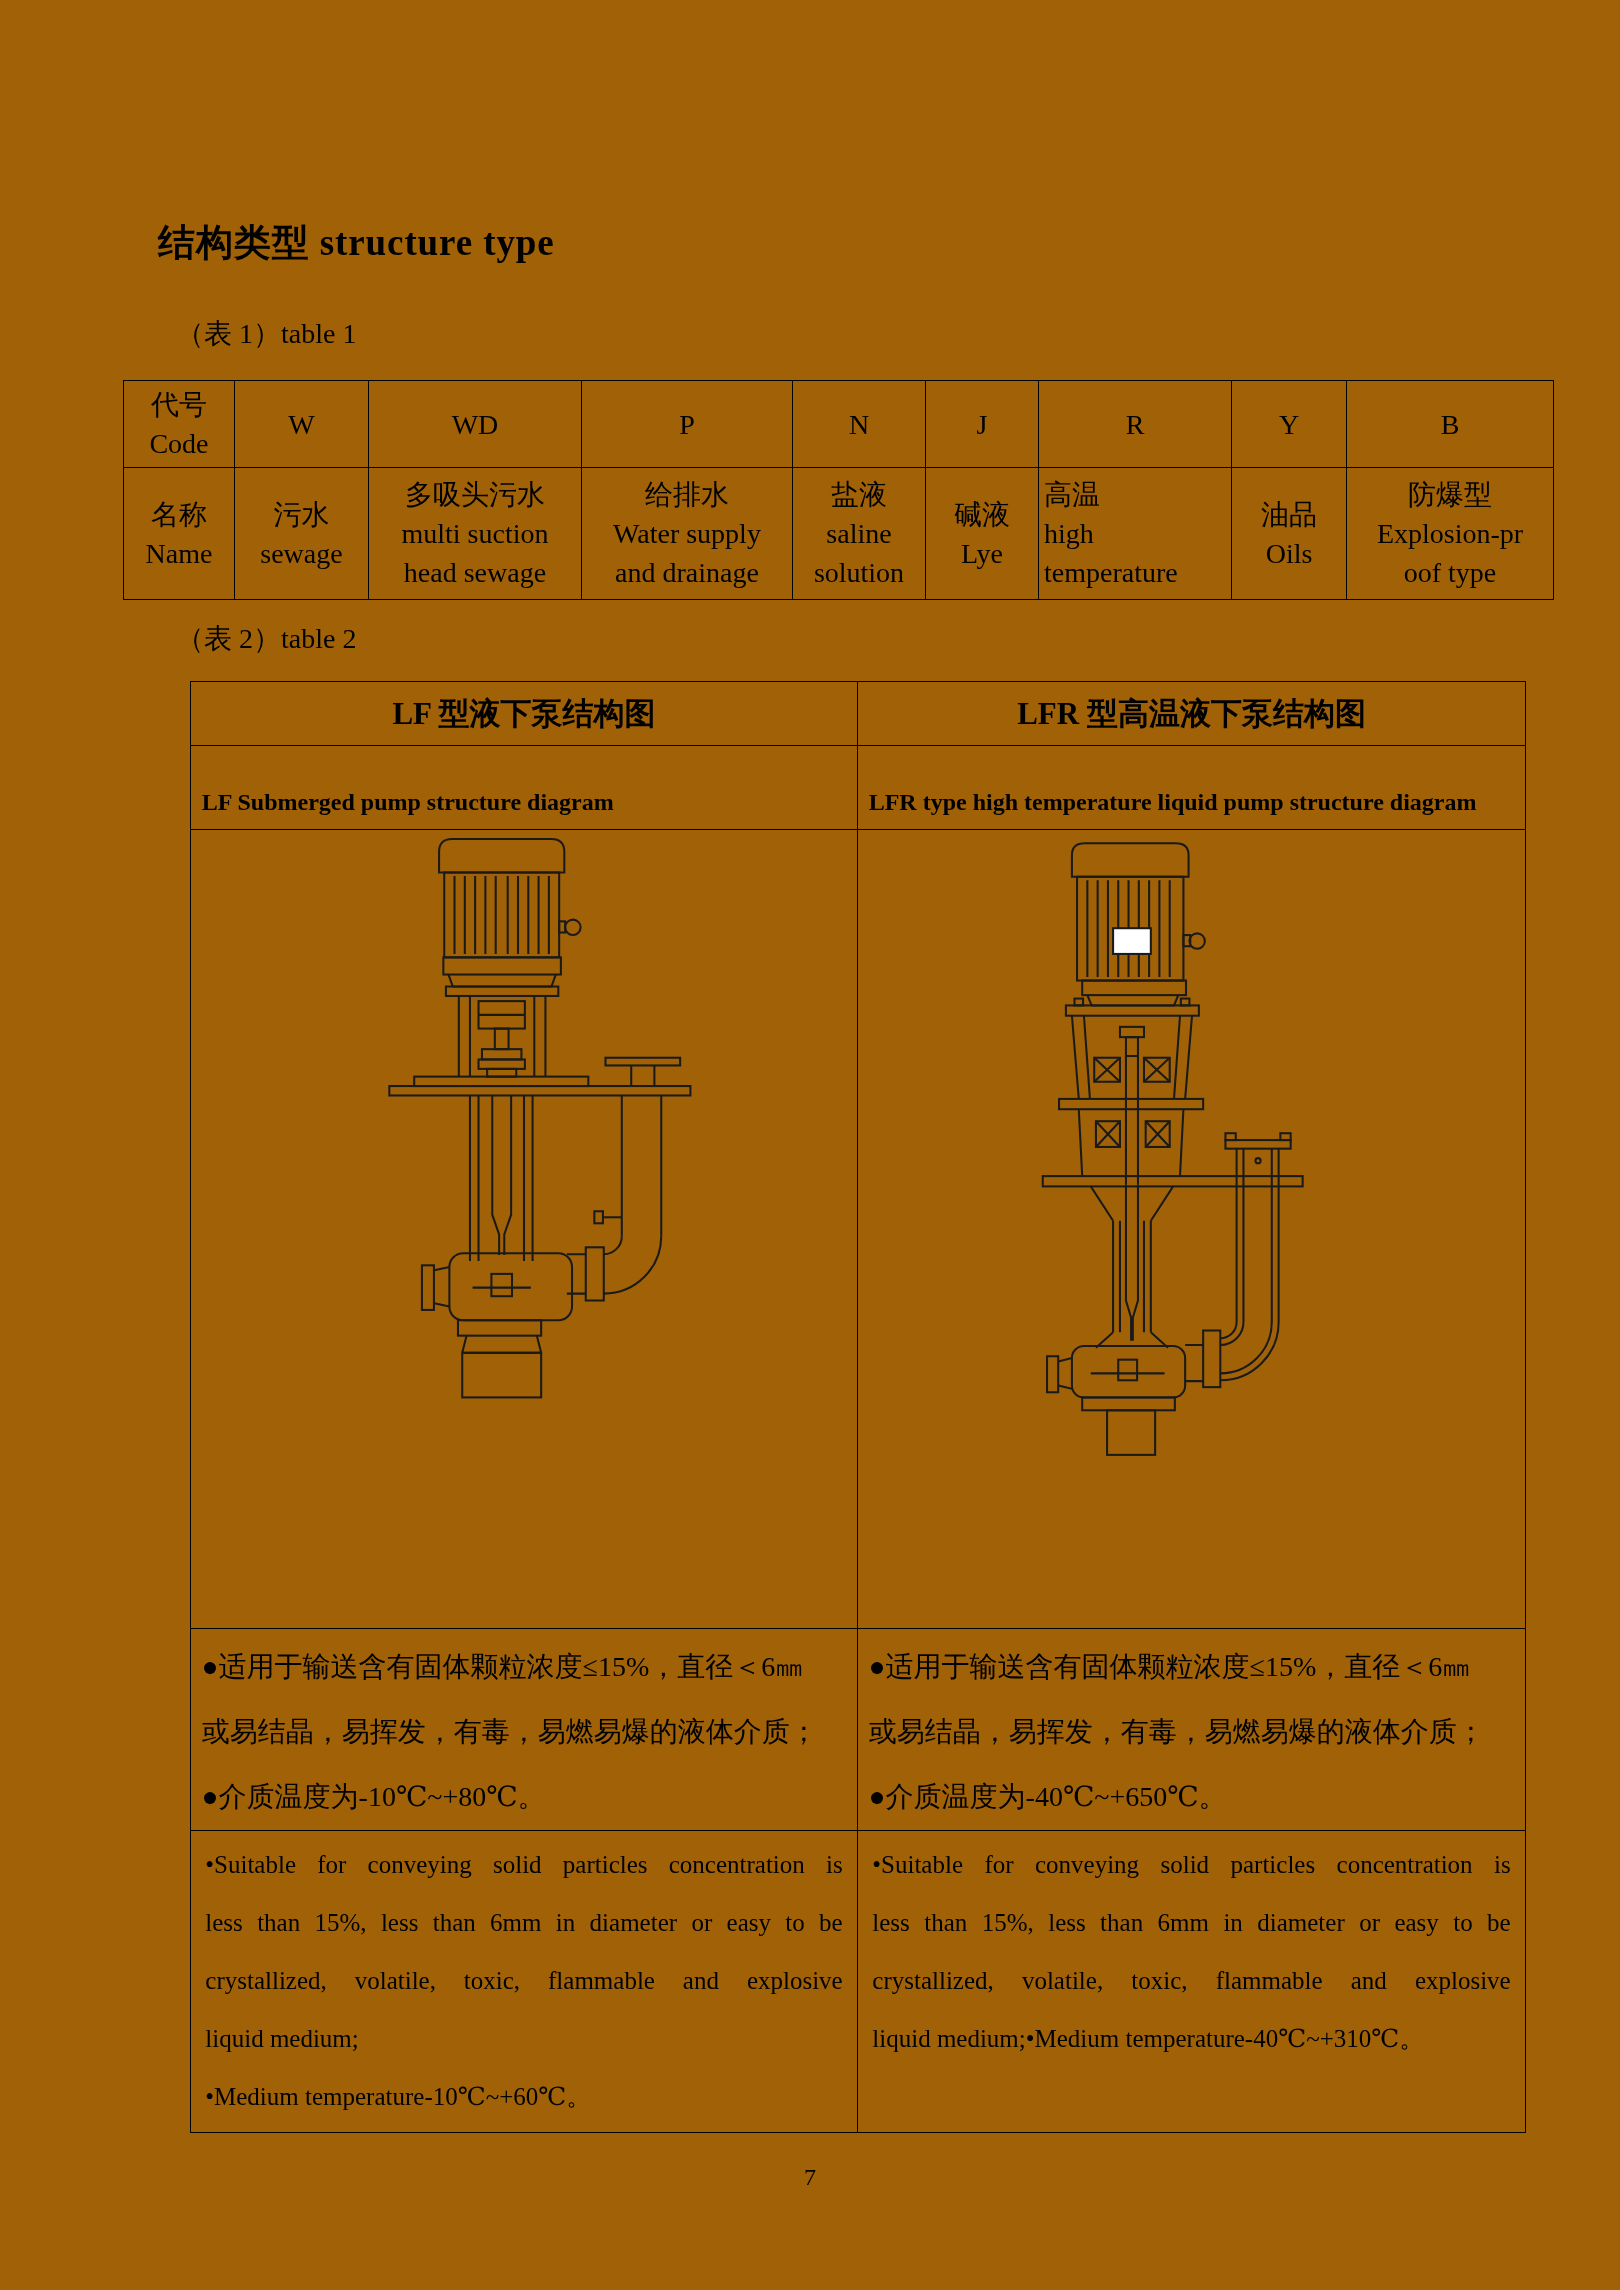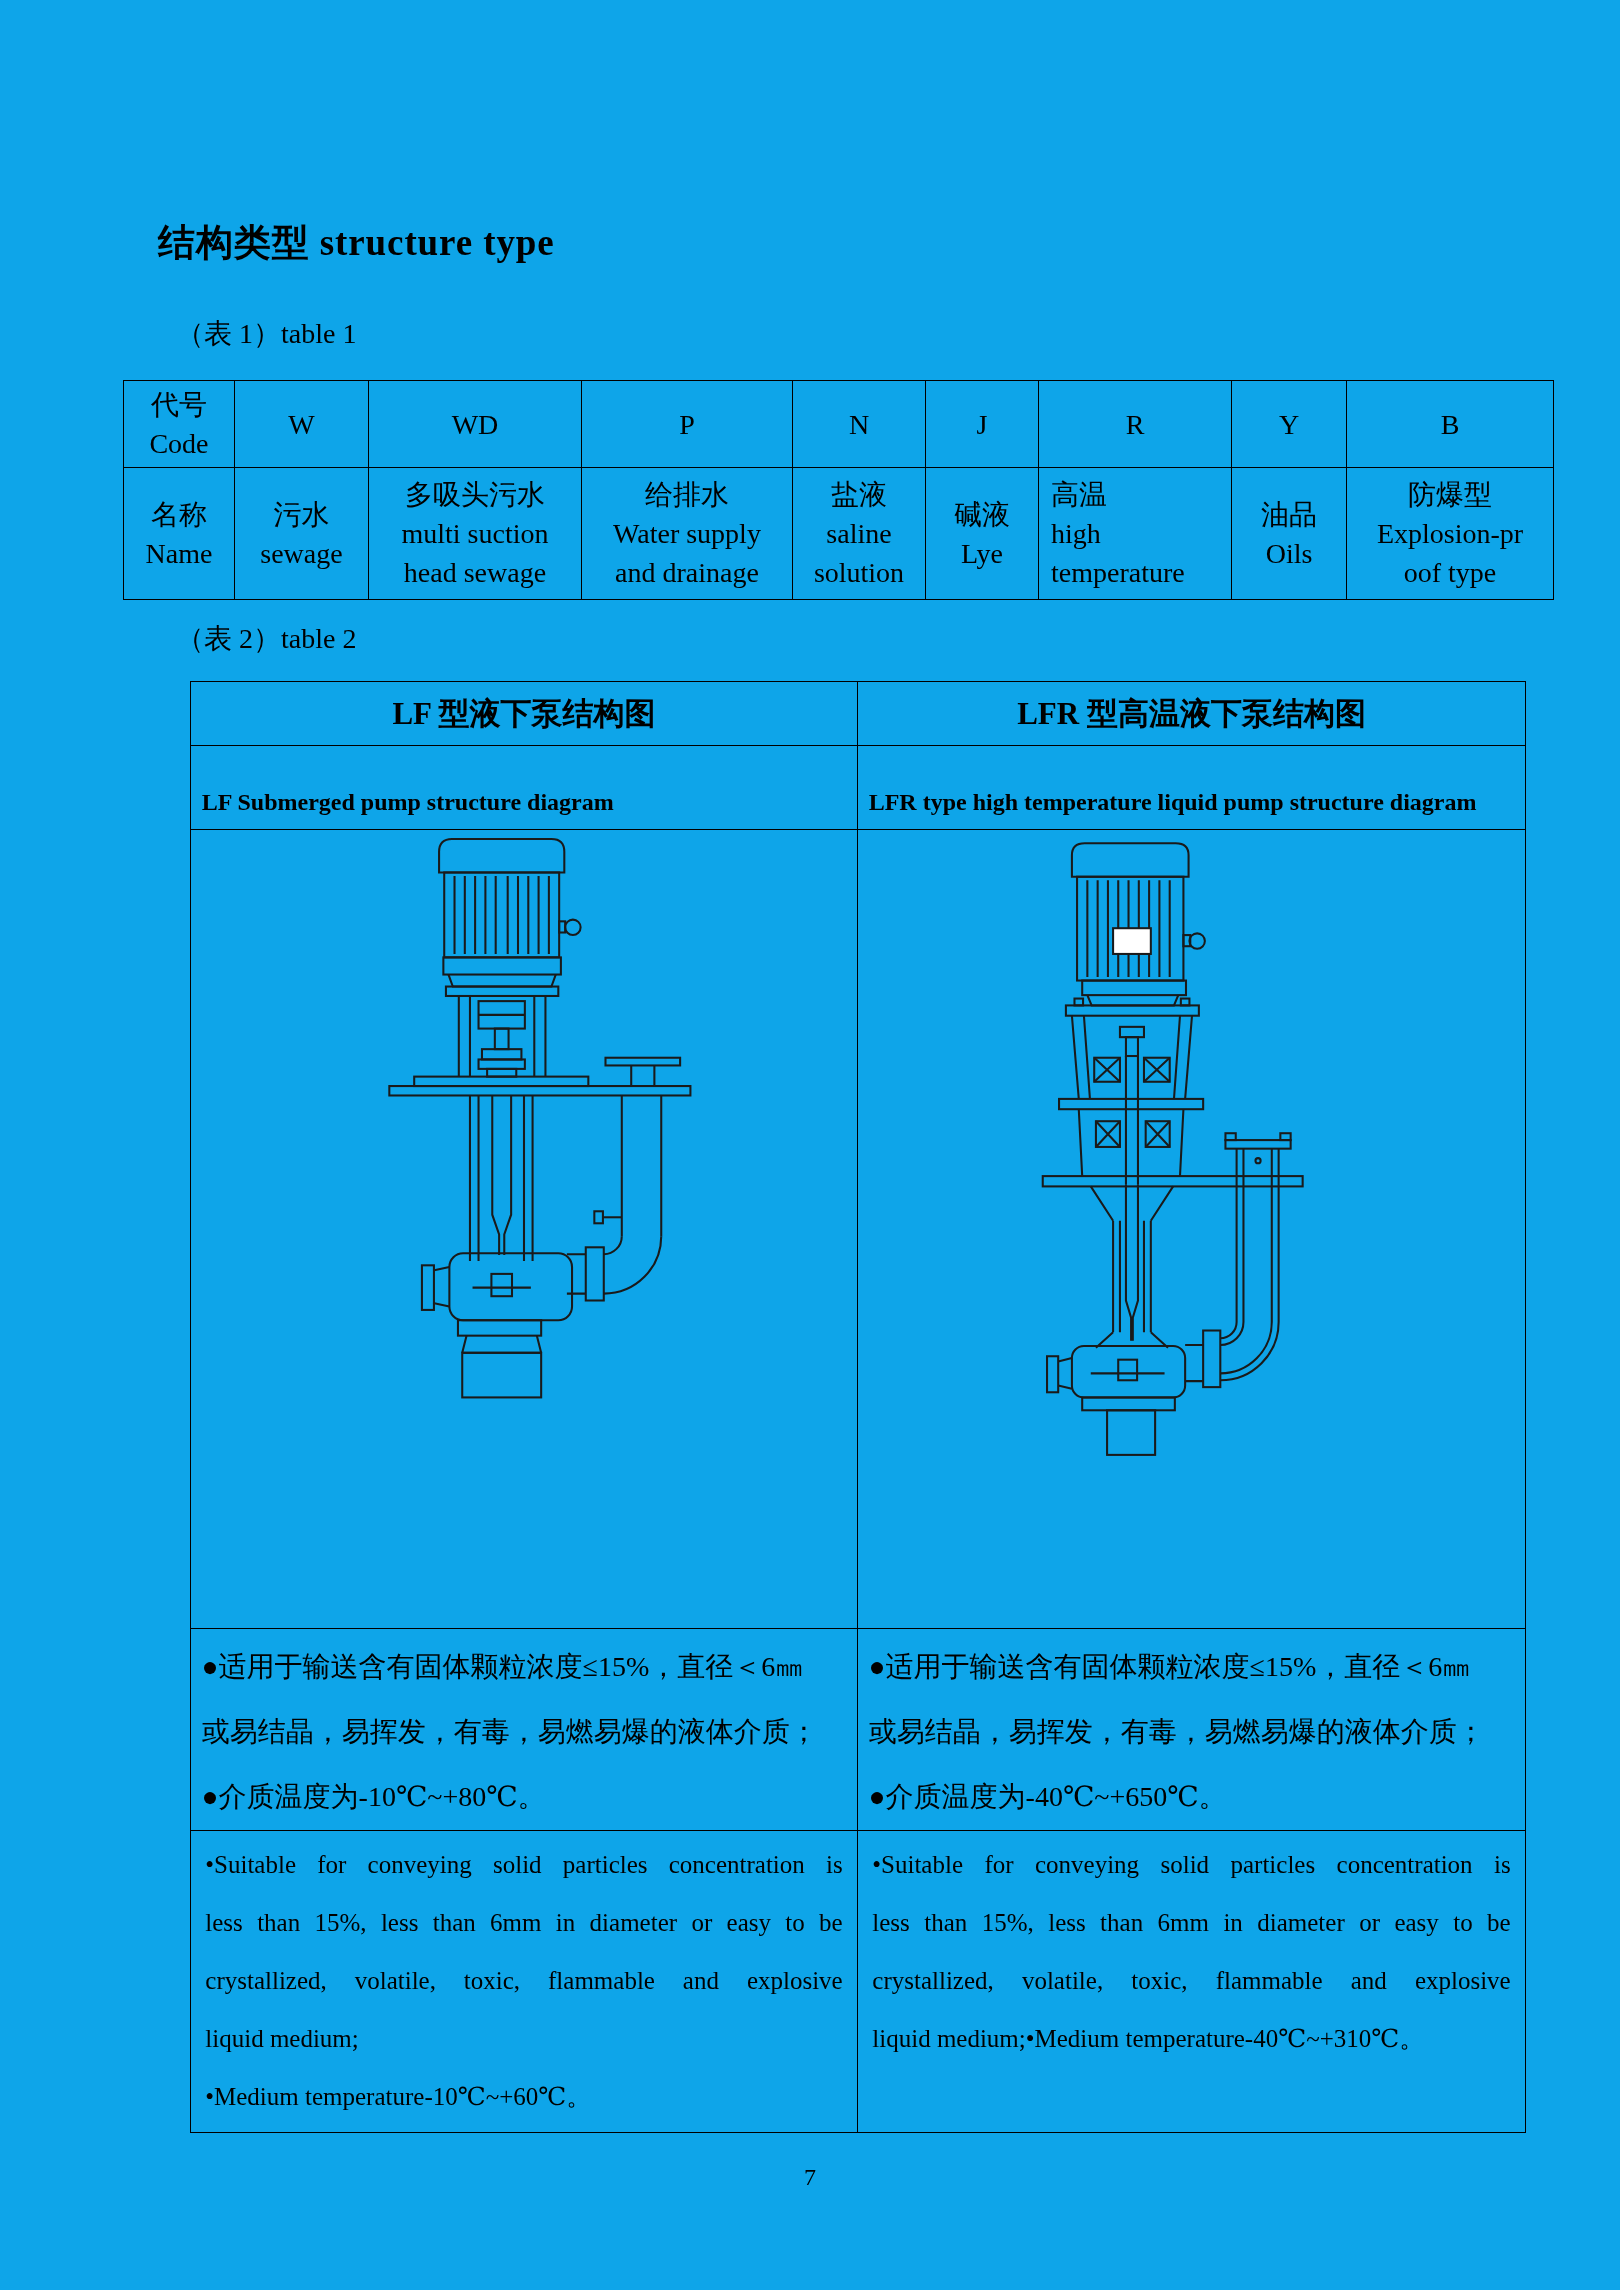--- a/index.html
+++ b/index.html
@@ -1,36 +1,36 @@
 <!DOCTYPE html>
 <html style="font-size:14.3px"><head>
 <meta charset="utf-8">
 <style>
   html,body{margin:0;padding:0;background:#ffffff;}
   .page{
-    position:relative;width:1620px;height:2291px;background:#0ea5e9;color:#000;
+    position:relative;width:1620px;height:2291px;background:#a16207;color:#000;
     font-family:"Liberation Serif","DejaVu Serif",serif;overflow:hidden;
   }
   .doc-title{
     position:absolute;left:158px;top:218px;font-size:37px;font-weight:bold;letter-spacing:0.9px;
   }
   .cap{position:absolute;font-size:28px;}
   .cap1{left:176px;top:315px;}
   .cap2{left:176px;top:620px;}
   table.t1{
     position:absolute;left:123px;top:380px;width:1429px;
     border-collapse:collapse;table-layout:fixed;
   }
   .t1 td{
     border:1.8px solid #000;text-align:center;vertical-align:middle;
     font-size:28px;line-height:39px;white-space:pre-line;padding:3.6px 3.6px;
   }
   .t1 tr.r1 td{height:79px;}
   .t1 tr.r2 td{height:124px;}
-  .t1 td.la{text-align:left;padding-left:12px;}
+  .t1 td.la{text-align:left;padding-left:5px;}
   table.t2{
     position:absolute;left:142px;top:681px;width:1335px;
     border-collapse:collapse;table-layout:fixed;margin-left:48px;
   }
   .t2 td{border:1.8px solid #000;padding:0;}
   .t2 td.h1{height:63px;font-size:31px;font-weight:bold;text-align:center;vertical-align:middle;}
   .t2 td.h2{height:70px;font-size:24px;font-weight:bold;text-align:left;vertical-align:bottom;padding:0 10.7px 12.5px;}
   .t2 td.diag{height:798px;vertical-align:top;text-align:center;}
   .t2 td.diag svg{display:block;margin:3.6px auto 0;}
   .t2 td.cn{height:196px;vertical-align:top;padding:5.4px 10.7px 0;}

